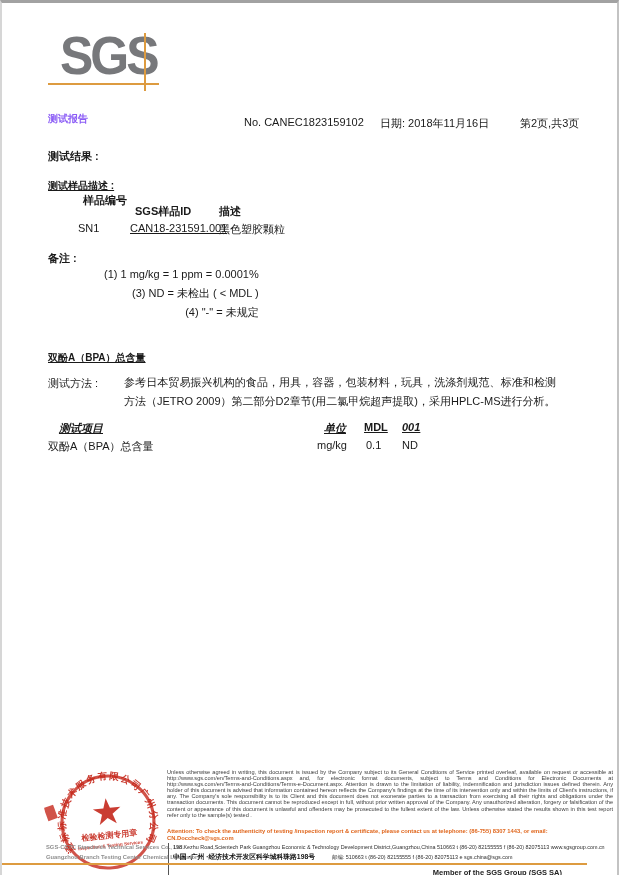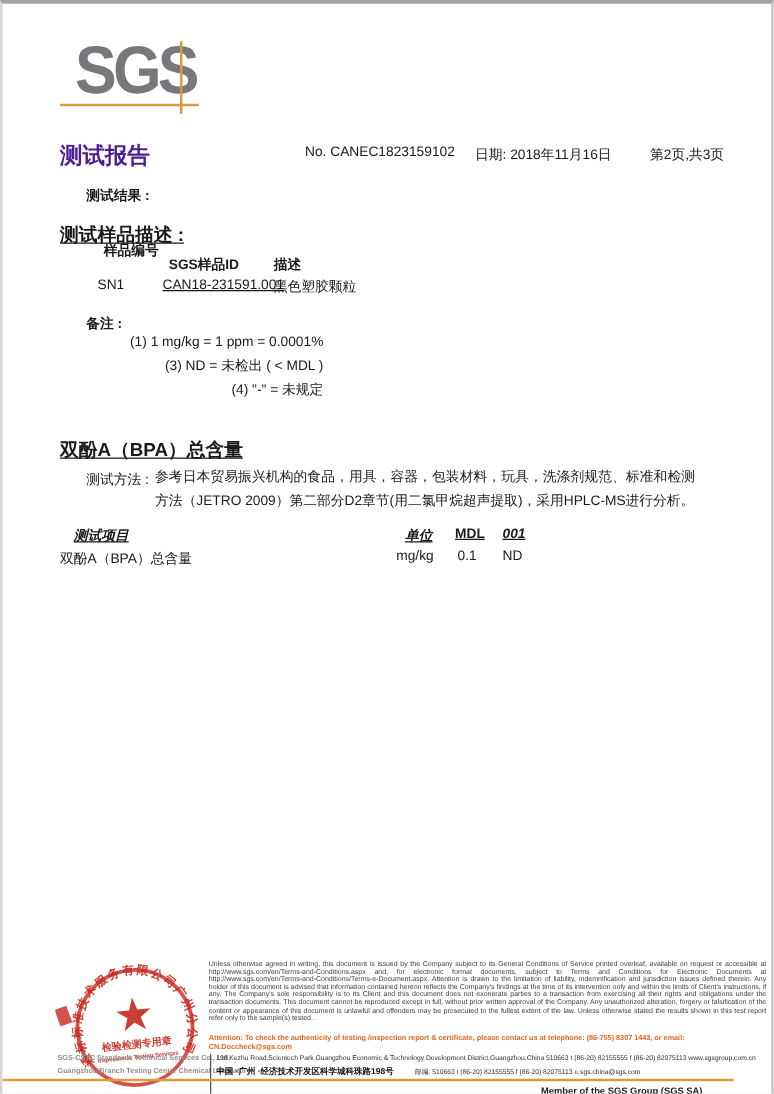--- a/index.html
+++ b/index.html
@@ -9,24 +9,24 @@
     background:#ffffff; box-sizing:border-box; overflow:hidden;
     border-top:3px solid #a2a2a2; border-left:2px solid #d6d6d6; border-right:2px solid #c3c3c3;
   }
   .abs { position:absolute; }
   .logo-text {
     font-weight:bold; font-size:50px; color:#77787b; letter-spacing:-3px;
     font-family:"Liberation Sans","DejaVu Sans",sans-serif; transform:scaleY(1.08);
   }
   .crop-h { background:#dd9b40; height:2px; }
   .crop-v { background:#dd9b40; width:2px; }
-  .doc-title { font-size:18px; font-weight:bold; color:#4c1d95; }
+  .doc-title { font-size:10px; font-weight:bold; color:#8b5cf6; }
   .meta { font-size:11px; color:#1a1a1a; }
-  .label-bold { font-size:11px; font-weight:bold; color:#1a1a1a;margin-left:21px; }
-  .label-bold-u { font-size:15px; font-weight:bold; color:#1a1a1a; text-decoration:underline; }
+  .label-bold { font-size:11px; font-weight:bold; color:#1a1a1a; }
+  .label-bold-u { font-size:10px; font-weight:bold; color:#1a1a1a; text-decoration:underline; }
   .cell { font-size:11px; color:#1a1a1a; }
   .cell-b { font-size:11px; font-weight:bold; color:#1a1a1a; }
   .note-line { font-size:11px; color:#1a1a1a; line-height:19px; }
   .method-par { font-size:11px; color:#1a1a1a; line-height:19px; text-align:justify; }
   .rt-head { font-size:11px; font-weight:bold; color:#1a1a1a; text-decoration:underline; }
   .rt-head-i { font-style:italic; }
   .disclaimer {
     font-size:5.6px; line-height:6.1px; color:#3d3d3d; text-align:justify;
     font-family:"Liberation Sans","DejaVu Sans",sans-serif;
   }

